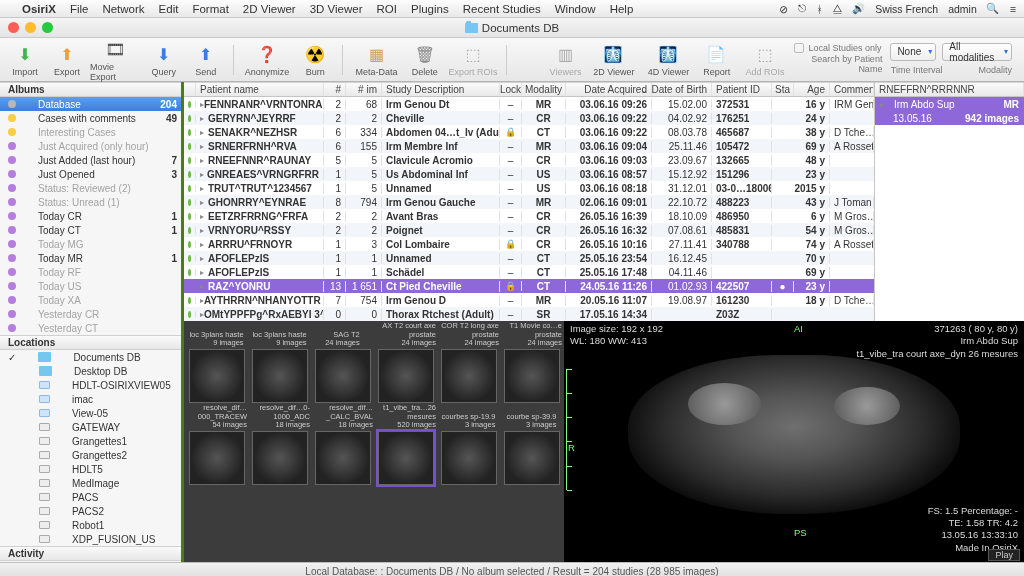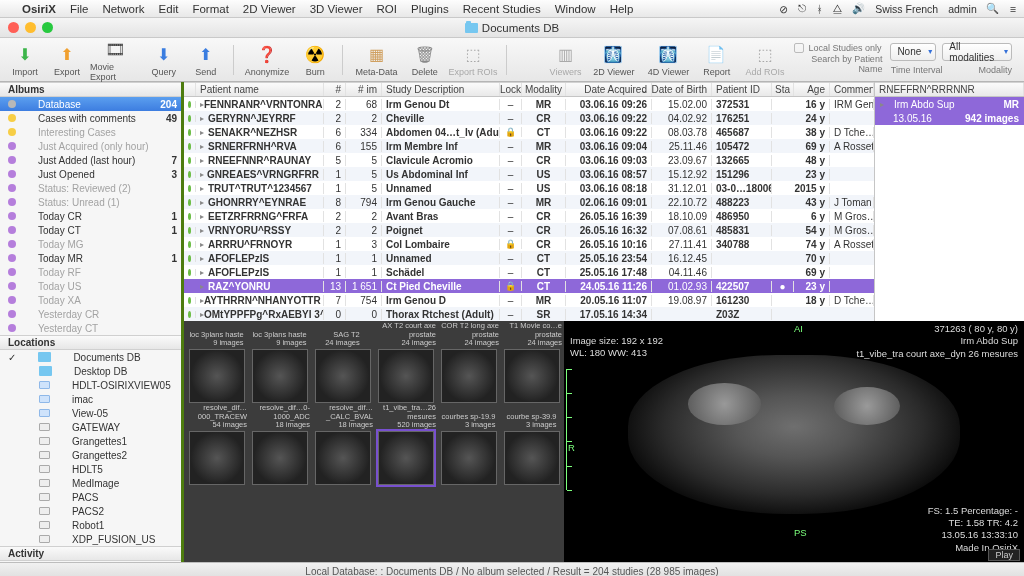--- a/index.html
+++ b/index.html
@@ -58,21 +58,21 @@
 .rline{display:flex;height:14px;align-items:center;padding:0 5px;gap:6px;}
 .rline.sel{background:#8e68d9;color:#fff;}
 .lower{display:flex;height:256px;}
 .series-pane{width:380px;background:#3c3c3c;display:flex;flex-direction:column;}
 .series-grid{display:grid;grid-template-columns:repeat(6,1fr);gap:2px;padding:2px;}
 .sthumb{display:flex;flex-direction:column;align-items:center;font-size:7.5px;color:#ccc;text-align:right;line-height:1.1;}
 .sthumb .timg{width:56px;height:54px;background:radial-gradient(circle at 50% 50%, #555 0%, #222 70%);border:1px solid #666;margin-top:2px;}
 .sthumb.sel .timg{outline:2px solid #7850d0;}
 .sthumb .shead{height:24px;display:flex;flex-direction:column;justify-content:flex-end;}
 .viewer{flex:1;background:#000;position:relative;color:#ddd;font-size:9.5px;}
-.viewer .top-ov{position:absolute;top:14px;left:6px;line-height:1.3;}
+.viewer .top-ov{position:absolute;top:2px;left:6px;line-height:1.3;}
 .viewer .tr-ov{position:absolute;top:2px;right:6px;text-align:right;line-height:1.3;}
 .viewer .br-ov{position:absolute;bottom:8px;right:6px;text-align:right;line-height:1.3;}
 .viewer .bl-ov{position:absolute;bottom:8px;left:6px;line-height:1.3;}
 .viewer .orient-r{position:absolute;left:4px;top:50%;color:#7cff7c;}
 .viewer .orient-a{position:absolute;top:2px;left:50%;color:#7cff7c;}
 .viewer .orient-p{position:absolute;bottom:24px;left:50%;color:#7cff7c;}
 .viewer .play{position:absolute;right:4px;bottom:1px;font-size:9px;color:#ccc;background:#222;padding:0 6px;border:1px solid #555;}
 .scan{position:absolute;left:14%;top:14%;width:72%;height:66%;background:radial-gradient(ellipse at 50% 45%, #6f6f6f 0%, #555 25%, #2b2b2b 55%, #000 80%);border-radius:45% 45% 48% 48%;filter: blur(0.3px);}
 .scan:before{content:'';position:absolute;left:18%;top:18%;width:22%;height:26%;background:radial-gradient(circle,#999,#555);border-radius:50%;}
 .scan:after{content:'';position:absolute;right:18%;top:20%;width:20%;height:24%;background:radial-gradient(circle,#9a9a9a,#555);border-radius:50%;}

